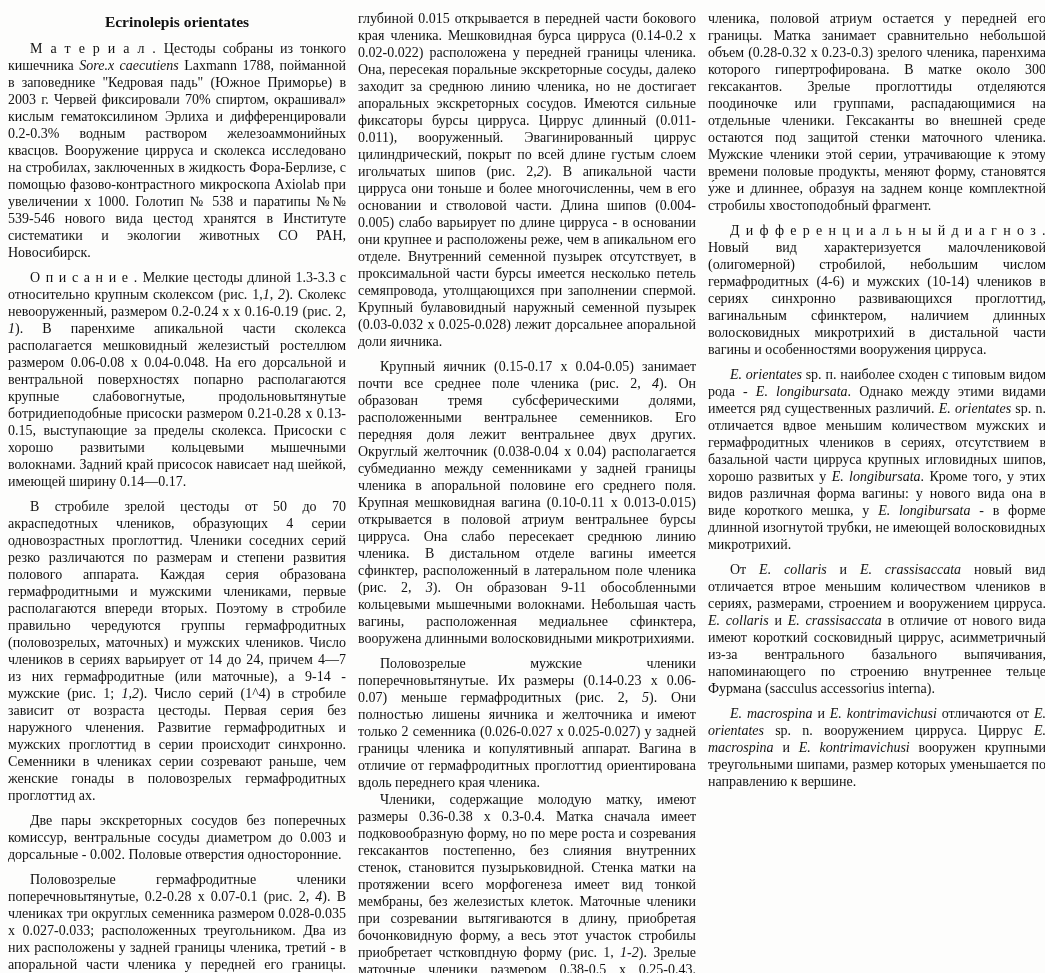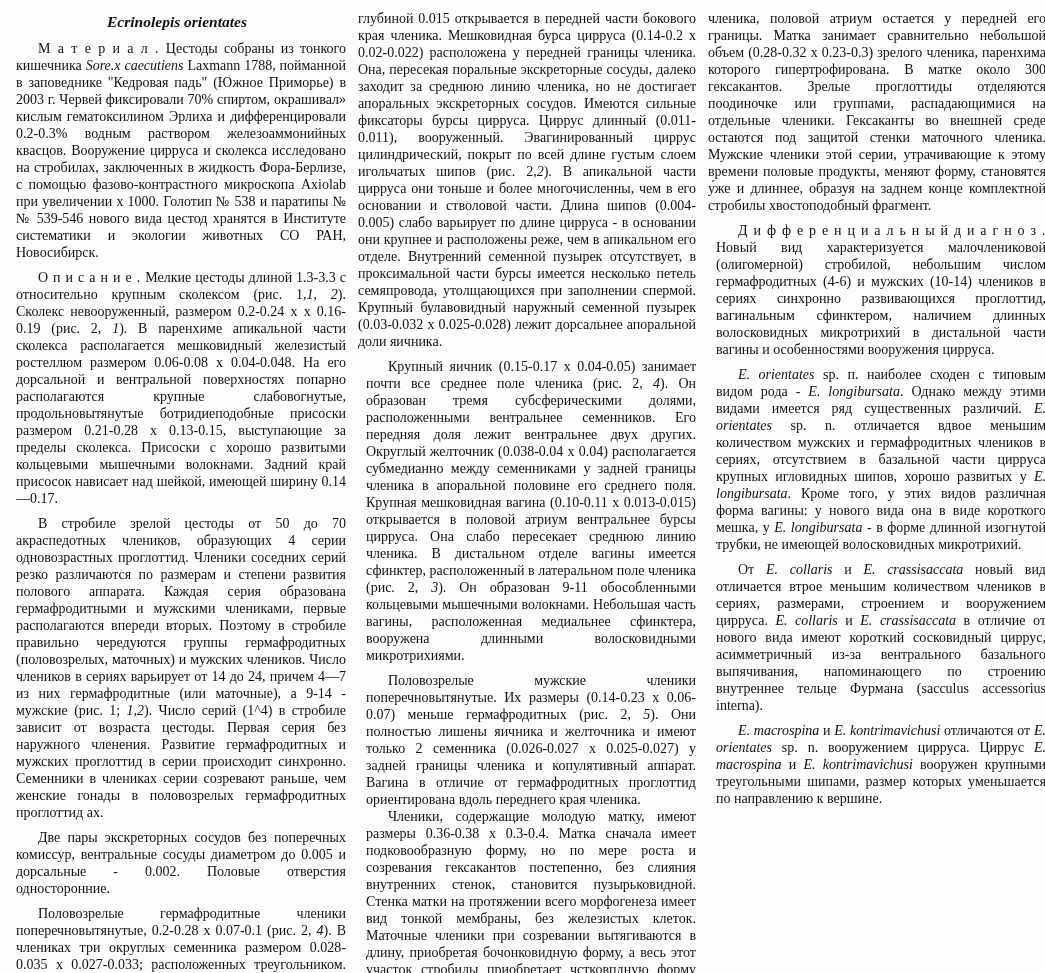--- a/index.html
+++ b/index.html
@@ -13,43 +13,43 @@
     padding:10px 7px 0 8px;
     box-sizing:border-box;width:1045px;
   }
   .col{
     width:338px;flex:0 0 338px;
     font-size:14px;line-height:17px;
     text-align:justify;
     hyphens:auto;-webkit-hyphens:auto;
   }
   .title-block{margin:2px 0 9px 0;text-align:center;line-height:19px;}
-  .t1{font-size:15.5px;font-weight:700;font-style:italic;}
+  .t1{font-size:15.5px;font-weight:700;}
   .t2{font-size:15.5px;}
   .para{margin:0;}
-  .para.indent{text-indent:22px;margin-left:8px;}
+  .para.indent{text-indent:22px;}
   .para.gap{margin-top:8px;}
   .r-n{font-style:normal;}
   .r-i{font-style:italic;}
   .r-sp{letter-spacing:.5px;}
 </style>
 </head>
 <body>
 
 <div class="page">
 
   <div class="col">
     <div class="title-block">
       <div class="t1">Ecrinolepis orientates</div>
     </div>
     <div>
         <p class="para indent"><span class="r-sp">М а т е р и а л .  </span><span class="r-n">Цестоды собраны из тонкого кишечника </span><span class="r-i">Sore.x caecutiens</span><span class="r-n"> Laxmann 1788, пойманной в заповеднике "Кедровая падь" (Южное Приморье) в 2003 г. Червей фиксировали 70% спиртом, окрашивал» кислым гематоксилином Эрлиха и дифференцировали 0.2-0.3% водным раствором железоаммонийных квасцов. Вооружение цирруса и сколекса исследовано на стробилах, заключенных в жидкость Фора-Берлизе, с помощью фазово-контрастного микроскопа Axiolab при увеличении х 1000. Голотип № 538 и паратипы №№ 539-546 нового вида цестод хранятся в Институте систематики и экологии животных СО РАН, Новосибирск.</span></p>
         <p class="para indent gap"><span class="r-sp">О п и с а н и е .  </span><span class="r-n">Мелкие цестоды длиной 1.3-3.3 с относительно крупным сколексом (рис. 1,</span><span class="r-i">1, 2</span><span class="r-n">). Сколекс невооруженный, размером 0.2-0.24 х х 0.16-0.19 (рис. 2, </span><span class="r-i">1</span><span class="r-n">). В паренхиме апикальной части сколекса располагается мешковидный железистый ростеллюм размером 0.06-0.08 х 0.04-0.048. На его дорсальной и вентральной поверхностях попарно располагаются крупные слабовогнутые, продольновытянутые ботридиеподобные присоски размером 0.21-0.28 х 0.13-0.15, выступающие за пределы сколекса. Присоски с хорошо развитыми кольцевыми мышечными волокнами. Задний край присосок нависает над шейкой, имеющей ширину 0.14—0.17.</span></p>
         <p class="para indent gap"><span class="r-n">В стробиле зрелой цестоды от 50 до 70 акраспедотных члеников, образующих 4 серии одновозрастных проглоттид. Членики соседних серий резко различаются по размерам и степени развития полового аппарата. Каждая серия образована гермафродитными и мужскими члениками, первые располагаются впереди вторых. Поэтому в стробиле правильно чередуются группы гермафродитных (половозрелых, маточных) и мужских члеников. Число члеников в сериях варьирует от 14 до 24, причем 4—7 из них гермафродитные (или маточные), а 9-14 - мужские (рис. 1; </span><span class="r-i">1,2</span><span class="r-n">). Число серий (1^4) в стробиле зависит от возраста цестоды. Первая серия без наружного членения. Развитие гермафродитных и мужских проглоттид в серии происходит синхронно. Семенники в члениках серии созревают раньше, чем женские гонады в половозрелых гермафродитных проглоттид ах.</span></p>
-        <p class="para indent gap"><span class="r-n">Две пары экскреторных сосудов без поперечных комиссур, вентральные сосуды диаметром до 0.005 и дорсальные - 0.002. Половые отверстия односторонние.</span></p>
+        <p class="para indent gap"><span class="r-n">Две пары экскреторных сосудов без поперечных комиссур, вентральные сосуды диаметром до 0.003 и дорсальные - 0.002. Половые отверстия односторонние.</span></p>
         <p class="para indent gap"><span class="r-n">Половозрелые гермафродитные членики поперечновытянутые, 0.2-0.28 х 0.07-0.1 (рис. 2, </span><span class="r-i">4</span><span class="r-n">). В члениках три округлых семенника размером 0.028-0.035 х 0.027-0.033; расположенных треугольником. Два из них расположены у задней границы членика, третий - в апоральной части членика у передней его границы. Половой атриум</span></p>
       </div>
   </div>
 
   <div class="col">
     <div>
         <p class="para"><span class="r-n">глубиной 0.015 открывается в передней части бокового края членика. Мешковидная бурса цирруса (0.14-0.2 х 0.02-0.022) расположена у передней границы членика. Она, пересекая поральные экскреторные сосуды, далеко заходит за среднюю линию членика, но не достигает апоральных экскреторных сосудов. Имеются сильные фиксаторы бурсы цирруса. Циррус длинный (0.011-0.011), вооруженный. Эвагинированный циррус цилиндрический, покрыт по всей длине густым слоем игольчатых шипов (рис. 2,</span><span class="r-i">2</span><span class="r-n">). В апикальной части цирруса они тоньше и более многочисленны, чем в его основании и стволовой части. Длина шипов (0.004-0.005) слабо варьирует по длине цирруса - в основании они крупнее и расположены реже, чем в апикальном его отделе. Внутренний семенной пузырек отсутствует, в проксимальной части бурсы имеется несколько петель семяпровода, утолщающихся при заполнении спермой. Крупный булавовидный наружный семенной пузырек (0.03-0.032 х 0.025-0.028) лежит дорсальнее апоральной доли яичника.</span></p>
         <p class="para indent gap"><span class="r-n">Крупный яичник (0.15-0.17 х 0.04-0.05) занимает почти все среднее поле членика (рис. 2, </span><span class="r-i">4</span><span class="r-n">). Он образован тремя субсферическими долями, расположенными вентральнее семенников. Его передняя доля лежит вентральнее двух других. Округлый желточник (0.038-0.04 х 0.04) располагается субмедианно между семенниками у задней границы членика в апоральной половине его среднего поля. Крупная мешковидная вагина (0.10-0.11 х 0.013-0.015) открывается в половой атриум вентральнее бурсы цирруса. Она слабо пересекает среднюю линию членика. В дистальном отделе вагины имеется сфинктер, расположенный в латеральном поле членика (рис. 2, </span><span class="r-i">3</span><span class="r-n">). Он образован 9-11 обособленными кольцевыми мышечными волокнами. Небольшая часть вагины, расположенная медиальнее сфинктера, вооружена длинными волосковидными микротрихиями.</span></p>
         <p class="para indent gap"><span class="r-n">Половозрелые мужские членики поперечновытянутые. Их размеры (0.14-0.23 х 0.06-0.07) меньше гермафродитных (рис. 2, </span><span class="r-i">5</span><span class="r-n">). Они полностью лишены яичника и желточника и имеют только 2 семенника (0.026-0.027 х 0.025-0.027) у задней границы членика и копулятивный аппарат. Вагина в отличие от гермафродитных проглоттид ориентирована вдоль переднего края членика.</span></p>
         <p class="para indent"><span class="r-n">Членики, содержащие молодую матку, имеют размеры 0.36-0.38 х 0.3-0.4. Матка сначала имеет подковообразную форму, но по мере роста и созревания гексакантов постепенно, без слияния внутренних стенок, становится пузырьковидной. Стенка матки на протяжении всего морфогенеза имеет вид тонкой мембраны, без железистых клеток. Маточные членики при созревании вытягиваются в длину, приобретая бочонковидную форму, а весь этот участок стробилы приобретает чстковпдную форму (рис. 1, </span><span class="r-i">1-2</span><span class="r-n">). Зрелые маточные членики размером 0.38-0.5 х 0.25-0.43. Несмотря на удлинение созревающего маточного</span></p>

